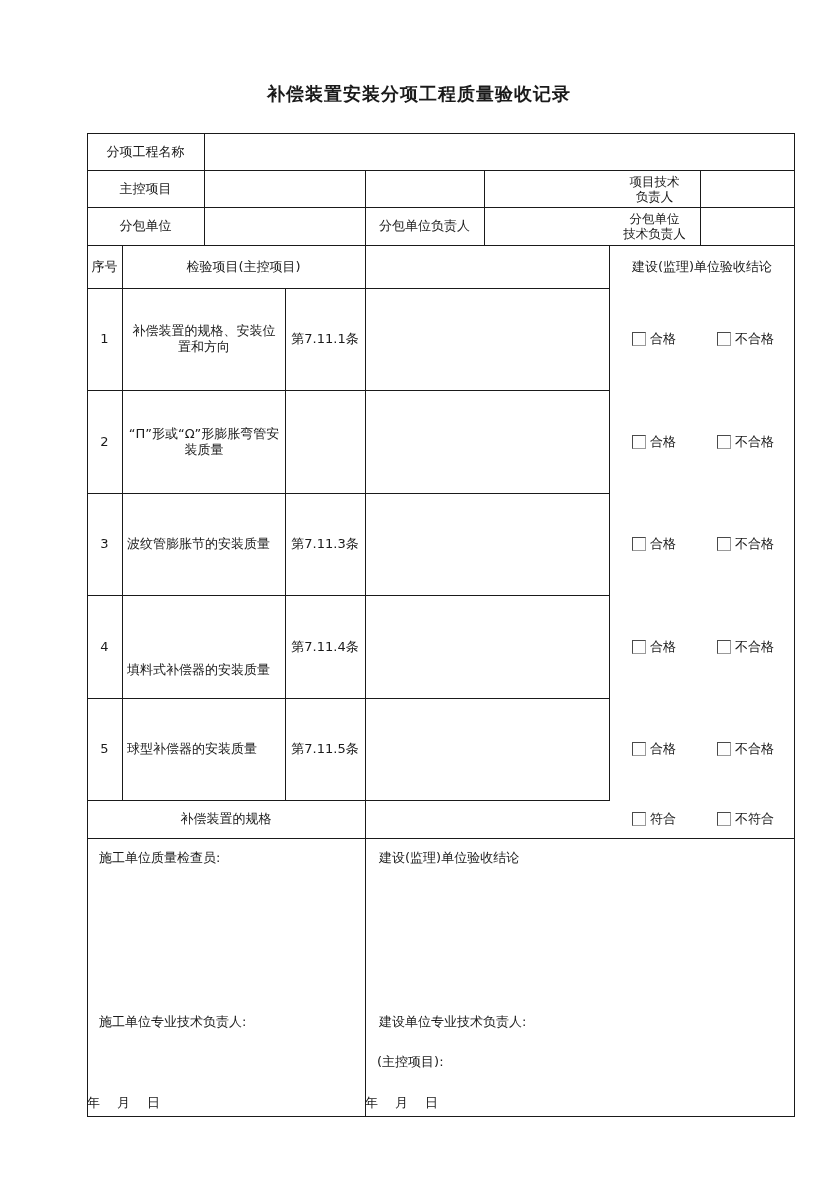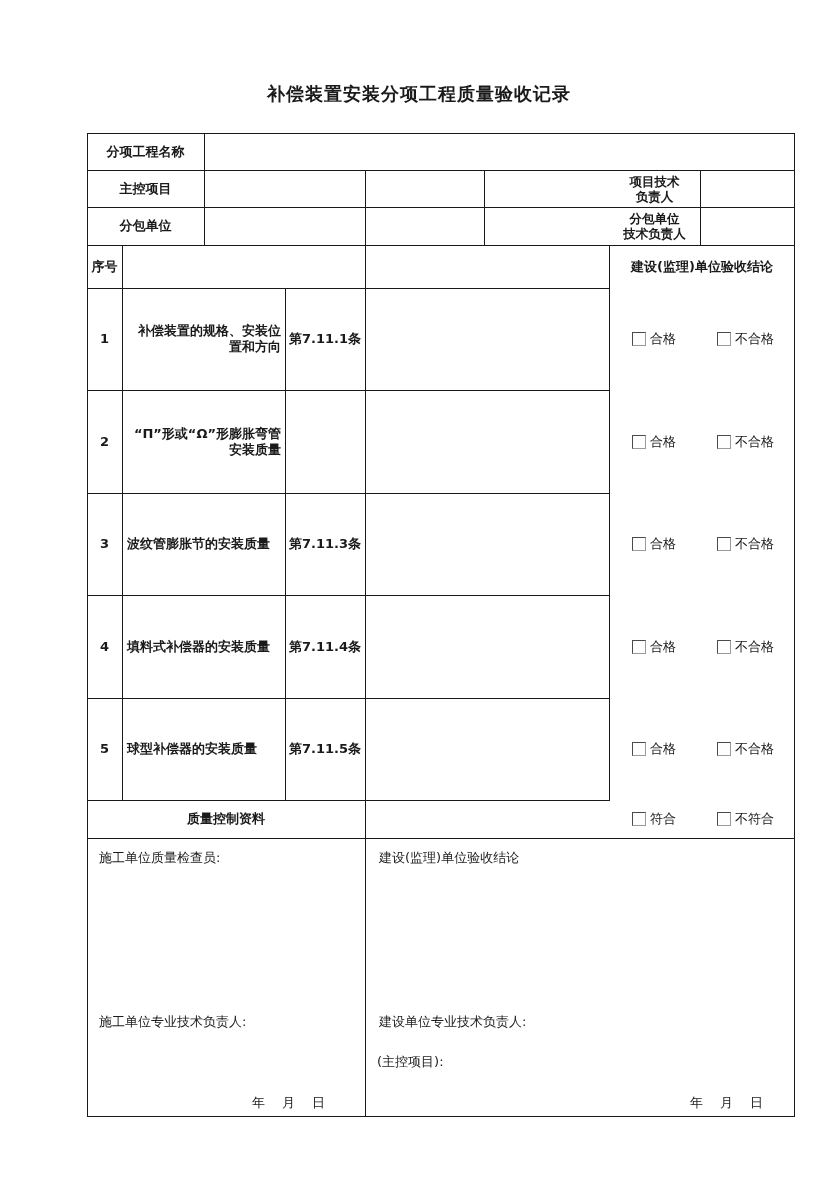--- a/index.html
+++ b/index.html
@@ -5,30 +5,30 @@
   html,body{margin:0;padding:0;background:#ffffff;}
   .page{position:relative;width:838px;height:1186px;background:#ffffff;
         font-family:"DejaVu Sans",sans-serif;color:#1a1a1a;overflow:hidden;}
   .title{position:absolute;left:0;top:82px;width:100%;text-align:center;
          font-size:18px;font-weight:bold;letter-spacing:1px;}
   .table{position:absolute;left:87px;top:133px;width:708px;height:984px;}
   .hl,.vl{position:absolute;background:#1a1a1a;}
   .hl{height:1px;}
   .vl{width:1px;}
   .cell{position:absolute;display:flex;align-items:center;justify-content:center;
-        font-size:13px;line-height:16px;text-align:center;box-sizing:border-box;font-weight:bold;}
-  .cell.left{justify-content:flex-start;text-align:right;padding:0 4px 0 5px;}
+        font-size:13px;line-height:16px;text-align:center;box-sizing:border-box;}
+  .cell.left{justify-content:flex-start;text-align:center;padding:0 4px 0 5px;}
   .two-line{white-space:pre-line;line-height:15px;font-size:12.5px;}
   .cbrow{position:absolute;display:flex;align-items:center;padding-left:23px;box-sizing:border-box;text-align:center;}
   .cb{width:12px;height:12px;background:#fefefe;border:1px solid #9a9a9a;
       border-top-color:#4a4a4a;border-left-color:#4a4a4a;flex:0 0 auto;}
   .cblabel{font-size:13px;margin-left:4px;}
   .cb.second{margin-left:41px;}
   .ftext{position:absolute;font-size:13px;line-height:16px;}
-  .fdate{position:absolute;font-size:13px;text-align:right;letter-spacing:2px;}
+  .fdate{position:absolute;font-size:13px;letter-spacing:2px;}
 </style>
 </head>
 <body>
 
 <div class="page">
 
   <div class="title">补偿装置安装分项工程质量验收记录</div>
 
   <div class="table">
 
@@ -59,26 +59,28 @@
 
     <div class="cell" style="left:0;top:37px;width:117px;height:37px">主控项目</div>
     <div class="cell" style="left:117px;top:37px;width:161px;height:37px"></div>
     <div class="cell" style="left:397px;top:37px;width:125px;height:37px"></div>
     <div class="cell two-line" style="left:522px;top:37px;width:91px;height:37px">项目技术
 负责人</div>
     <div class="cell" style="left:613px;top:37px;width:94px;height:37px"></div>
 
     <div class="cell" style="left:0;top:74px;width:117px;height:38px">分包单位</div>
     <div class="cell" style="left:117px;top:74px;width:161px;height:38px"></div>
+    <div class="cell" style="left:278px;top:74px;width:119px;height:38px">分包单位负责人</div>
     <div class="cell" style="left:397px;top:74px;width:125px;height:38px"></div>
     <div class="cell two-line" style="left:522px;top:74px;width:91px;height:38px">分包单位
 技术负责人</div>
     <div class="cell" style="left:613px;top:74px;width:94px;height:38px"></div>
 
     <div class="cell" style="left:0;top:112px;width:35px;height:43px">序号</div>
+    <div class="cell" style="left:35px;top:112px;width:243px;height:43px">检验项目(主控项目)</div>
     <div class="cell" style="left:522px;top:112px;width:186px;height:43px">建设(监理)单位验收结论</div>
 
     <div class="cell" style="left:0;top:155px;width:35px;height:102px">1</div>
     <div class="cell left" style="left:35px;top:155px;width:163px;height:102px">补偿装置的规格、安装位置和方向</div>
     <div class="cell" style="left:198px;top:155px;width:80px;height:102px">第7.11.1条</div>
     <div class="cell" style="left:278px;top:155px;width:244px;height:102px"></div>
     <div class="cbrow" style="left:522px;top:155px;width:186px;height:102px">
       <span class="cb"></span>
       <span class="cblabel">合格</span>
       <span class="cb second"></span>
@@ -100,42 +102,42 @@
     <div class="cell" style="left:198px;top:360px;width:80px;height:102px">第7.11.3条</div>
     <div class="cell" style="left:278px;top:360px;width:244px;height:102px"></div>
     <div class="cbrow" style="left:522px;top:360px;width:186px;height:102px">
       <span class="cb"></span>
       <span class="cblabel">合格</span>
       <span class="cb second"></span>
       <span class="cblabel">不合格</span>
     </div>
 
     <div class="cell" style="left:0;top:462px;width:35px;height:103px">4</div>
-    <div class="cell left" style="left:35px;top:462px;width:163px;height:103px">填料式补偿器的安装质量</div>
+    <div class="cell left" style="left:35px;top:485px;width:163px;height:103px">填料式补偿器的安装质量</div>
     <div class="cell" style="left:198px;top:462px;width:80px;height:103px">第7.11.4条</div>
     <div class="cell" style="left:278px;top:462px;width:244px;height:103px"></div>
     <div class="cbrow" style="left:522px;top:462px;width:186px;height:103px">
       <span class="cb"></span>
       <span class="cblabel">合格</span>
       <span class="cb second"></span>
       <span class="cblabel">不合格</span>
     </div>
 
     <div class="cell" style="left:0;top:565px;width:35px;height:102px">5</div>
     <div class="cell left" style="left:35px;top:565px;width:163px;height:102px">球型补偿器的安装质量</div>
     <div class="cell" style="left:198px;top:565px;width:80px;height:102px">第7.11.5条</div>
     <div class="cell" style="left:278px;top:565px;width:244px;height:102px"></div>
     <div class="cbrow" style="left:522px;top:565px;width:186px;height:102px">
       <span class="cb"></span>
       <span class="cblabel">合格</span>
       <span class="cb second"></span>
       <span class="cblabel">不合格</span>
     </div>
 
-    <div class="cell" style="left:0;top:667px;width:278px;height:38px">质量控制资料</div>
+    <div class="cell" style="left:0;top:667px;width:278px;height:38px">补偿装置的规格</div>
     <div class="cbrow" style="left:522px;top:667px;width:186px;height:38px">
       <span class="cb"></span>
       <span class="cblabel">符合</span>
       <span class="cb second"></span>
       <span class="cblabel">不符合</span>
     </div>
 
     <div class="ftext" style="left:12px;top:717px">施工单位质量检查员:</div>
     <div class="ftext" style="left:292px;top:717px">建设(监理)单位验收结论</div>
     <div class="ftext" style="left:12px;top:881px">施工单位专业技术负责人:</div>

